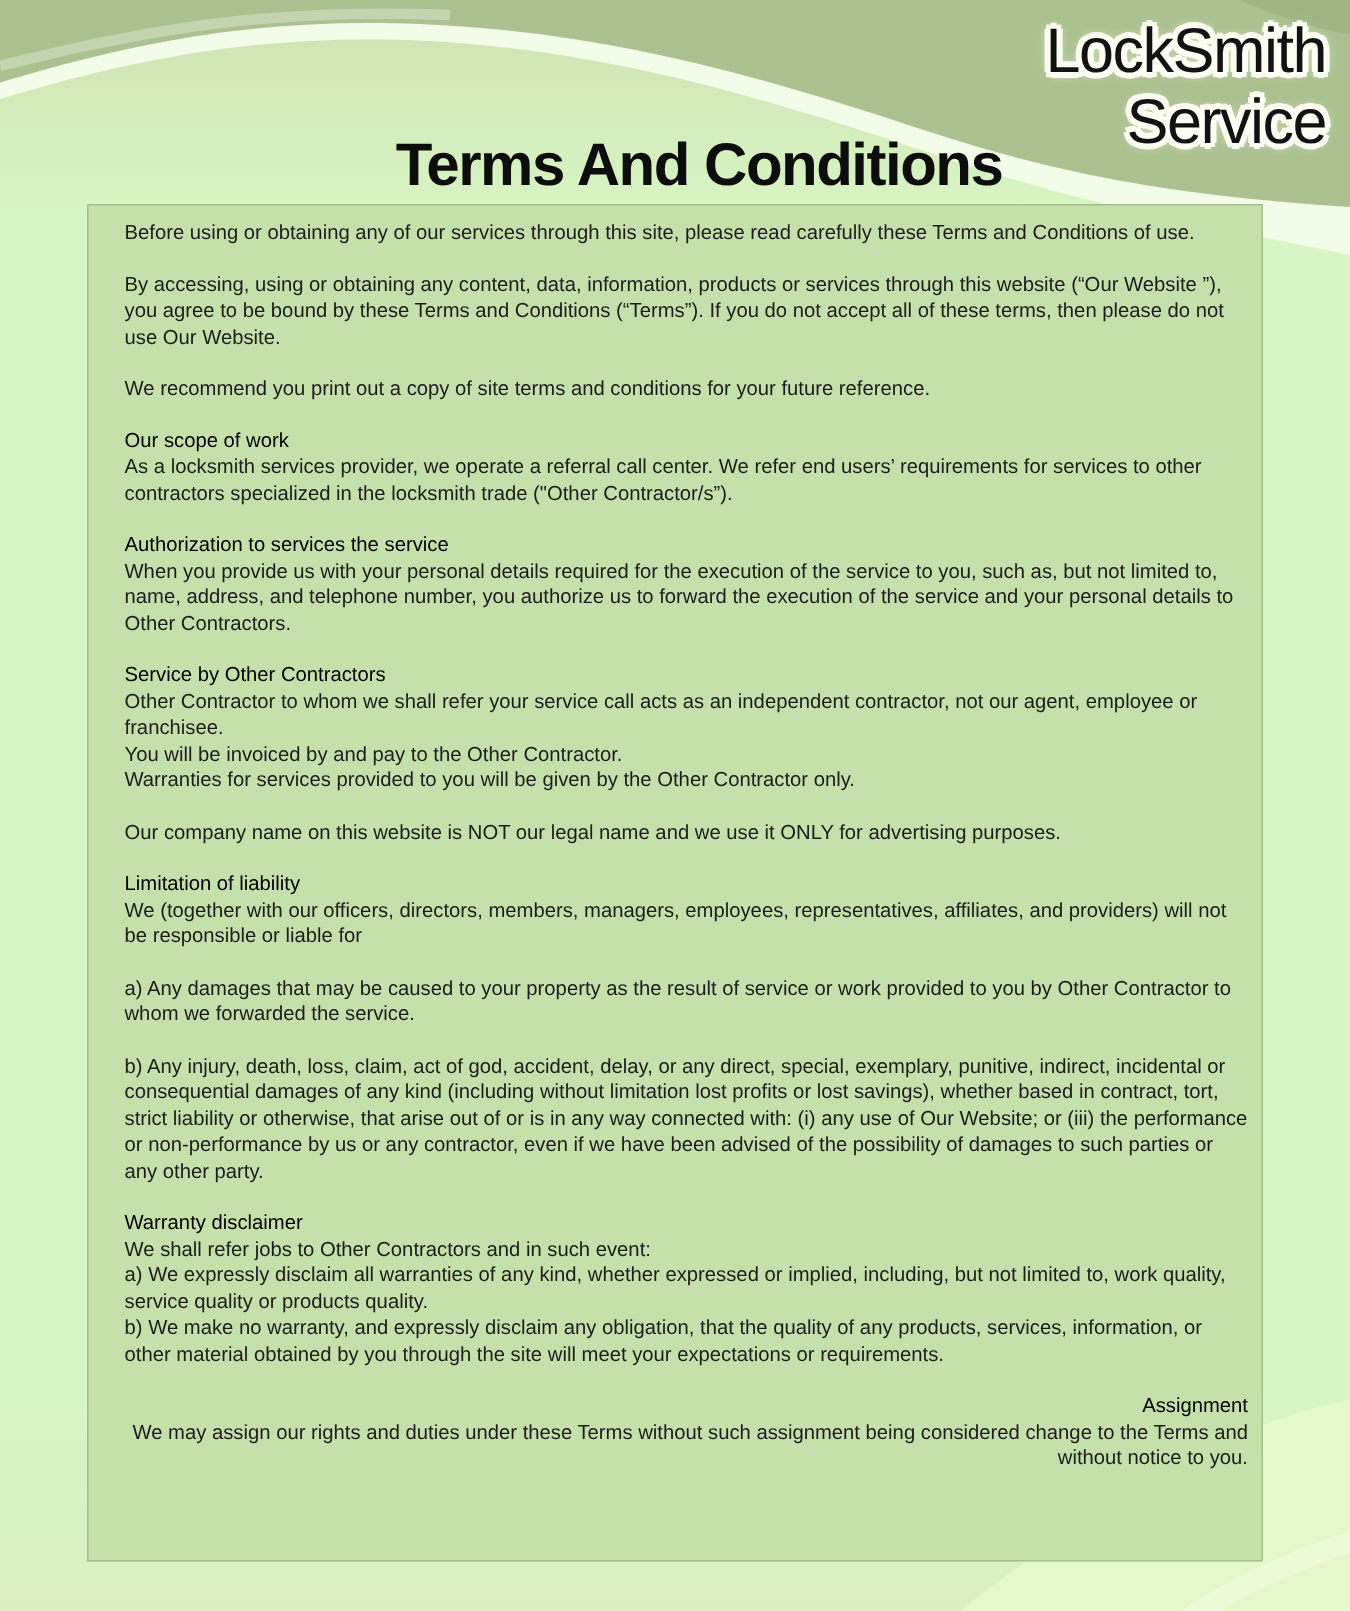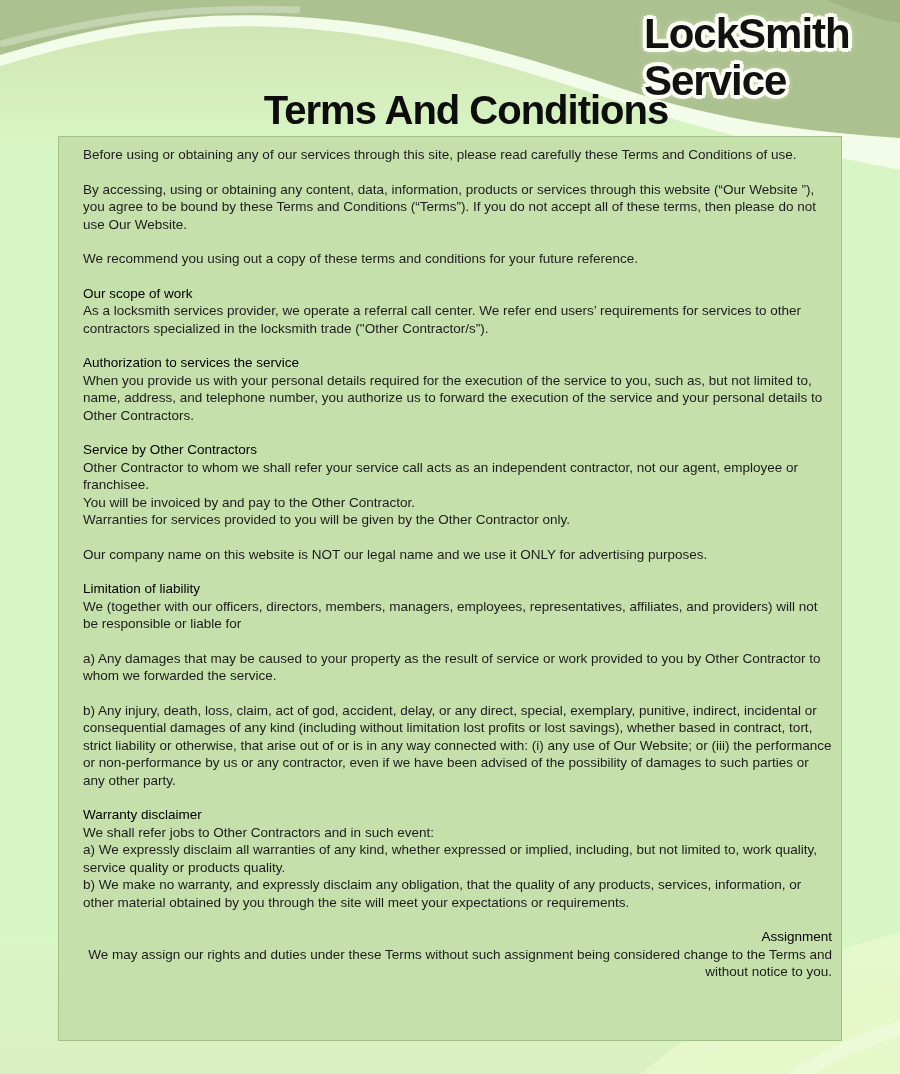--- a/index.html
+++ b/index.html
@@ -20,22 +20,22 @@
     width: 900px; height: 1074px;
     z-index: 0;
     pointer-events: none;
   }
   .logo {
     position: absolute;
     top: 10px;
     right: 16px;
     width: 240px;
     z-index: 2;
-    text-align: left;
-    font-weight: 700;
+    text-align: right;
+    font-weight: 400;
     font-size: 42px;
     line-height: 47px;
     letter-spacing: -1px;
     color: var(--logo_text);
     text-shadow:
       -3px -3px 0 var(--logo_outline), 3px -3px 0 var(--logo_outline),
       -3px 3px 0 var(--logo_outline), 3px 3px 0 var(--logo_outline),
       -4px 0 0 var(--logo_outline), 4px 0 0 var(--logo_outline),
       0 -4px 0 var(--logo_outline), 0 4px 0 var(--logo_outline),
       0 0 7px var(--logo_outline), 0 0 12px rgba(210,225,185,0.95);
@@ -109,21 +109,21 @@
 
   <div class="content-box">
     <div>
         <div class="section">
           <p class="para">Before using or obtaining any of our services through this site, please read carefully these Terms and Conditions of use.</p>
         </div>
         <div class="section">
           <p class="para">By accessing, using or obtaining any content, data, information, products or services through this website (“Our Website ”), you agree to be bound by these Terms and Conditions (“Terms”). If you do not accept all of these terms, then please do not use Our Website.</p>
         </div>
         <div class="section">
-          <p class="para">We recommend you using out a copy of these terms and conditions for your future reference.</p>
+          <p class="para">We recommend you print out a copy of site terms and conditions for your future reference.</p>
         </div>
         <div class="section">
           <div class="heading">Our scope of work</div>
           <p class="para">As a locksmith services provider, we operate a referral call center. We refer end users’ requirements for services to other contractors specialized in the locksmith trade ("Other Contractor/s”).</p>
         </div>
         <div class="section">
           <div class="heading">Authorization to services the service</div>
           <p class="para">When you provide us with your personal details required for the execution of the service to you, such as, but not limited to, name, address, and telephone number, you authorize us to forward the execution of the service and your personal details to Other Contractors.</p>
         </div>
         <div class="section">

